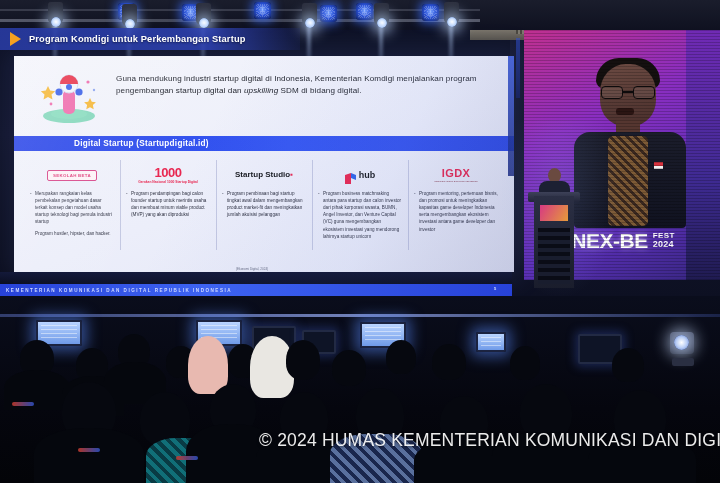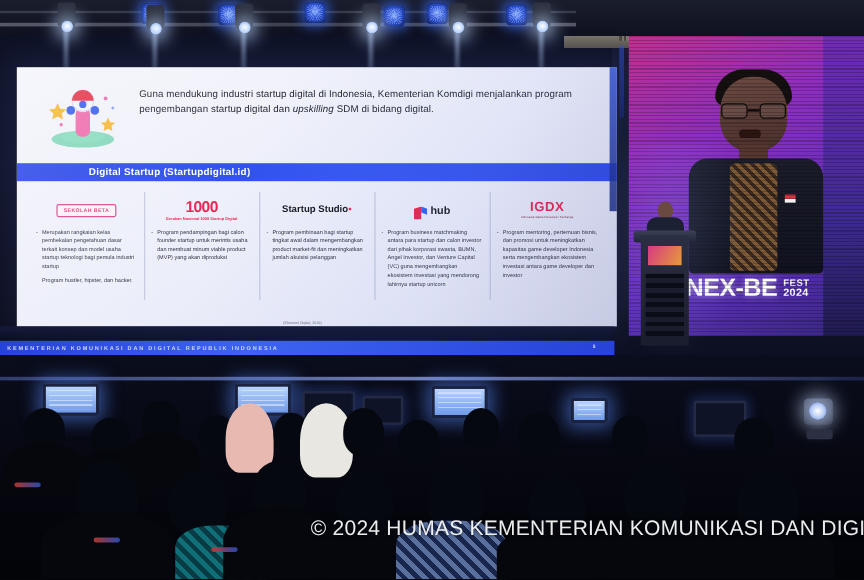--- a/index.html
+++ b/index.html
@@ -596,14 +596,18 @@
     <div class="head-sil" style="left:614px; top:94px; width:52px; height:56px;"></div>
     <div class="shoulders" style="left:588px; top:142px; width:108px; height:45px;"></div>
 
     <div class="lanyard" style="left:78px; top:152px;"></div>
     <div class="lanyard" style="left:176px; top:160px;"></div>
     <div class="lanyard" style="left:12px; top:106px;"></div>
   </div>
 
   <div class="watermark">© 2024 HUMAS KEMENTERIAN KOMUNIKASI DAN DIGITAL</div>
 
+  <div class="titlebar">
+    <div class="chev"></div>
+    <div class="t">Program Komdigi untuk Perkembangan Startup</div>
+  </div>
 
 </div>
 
 </body></html>

